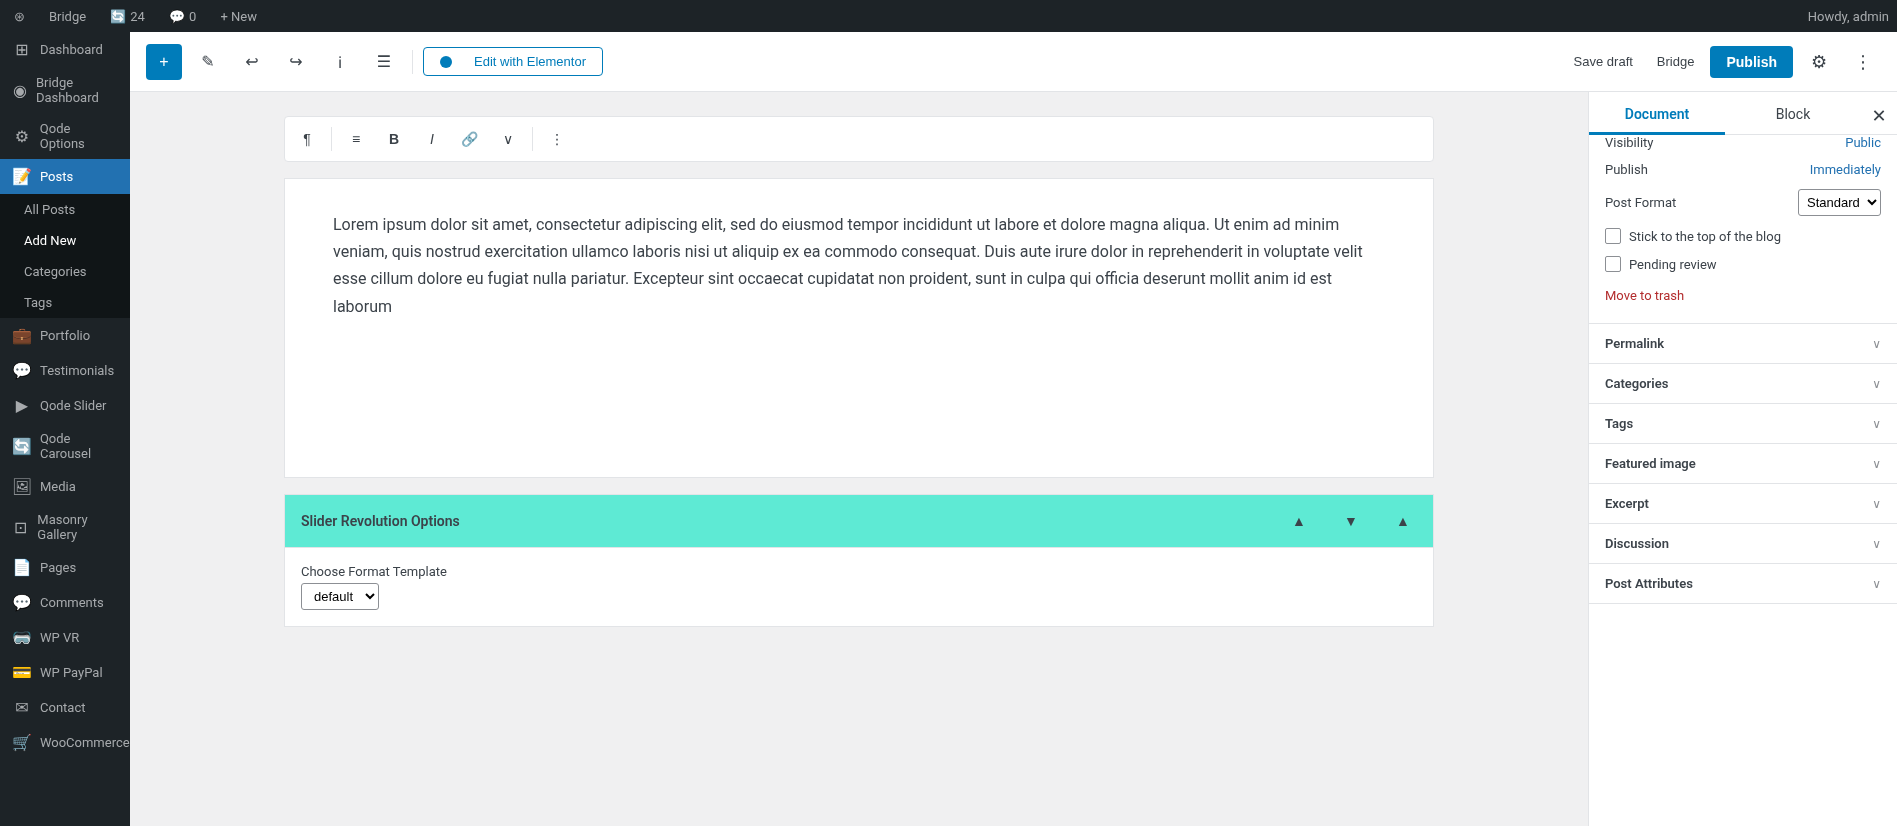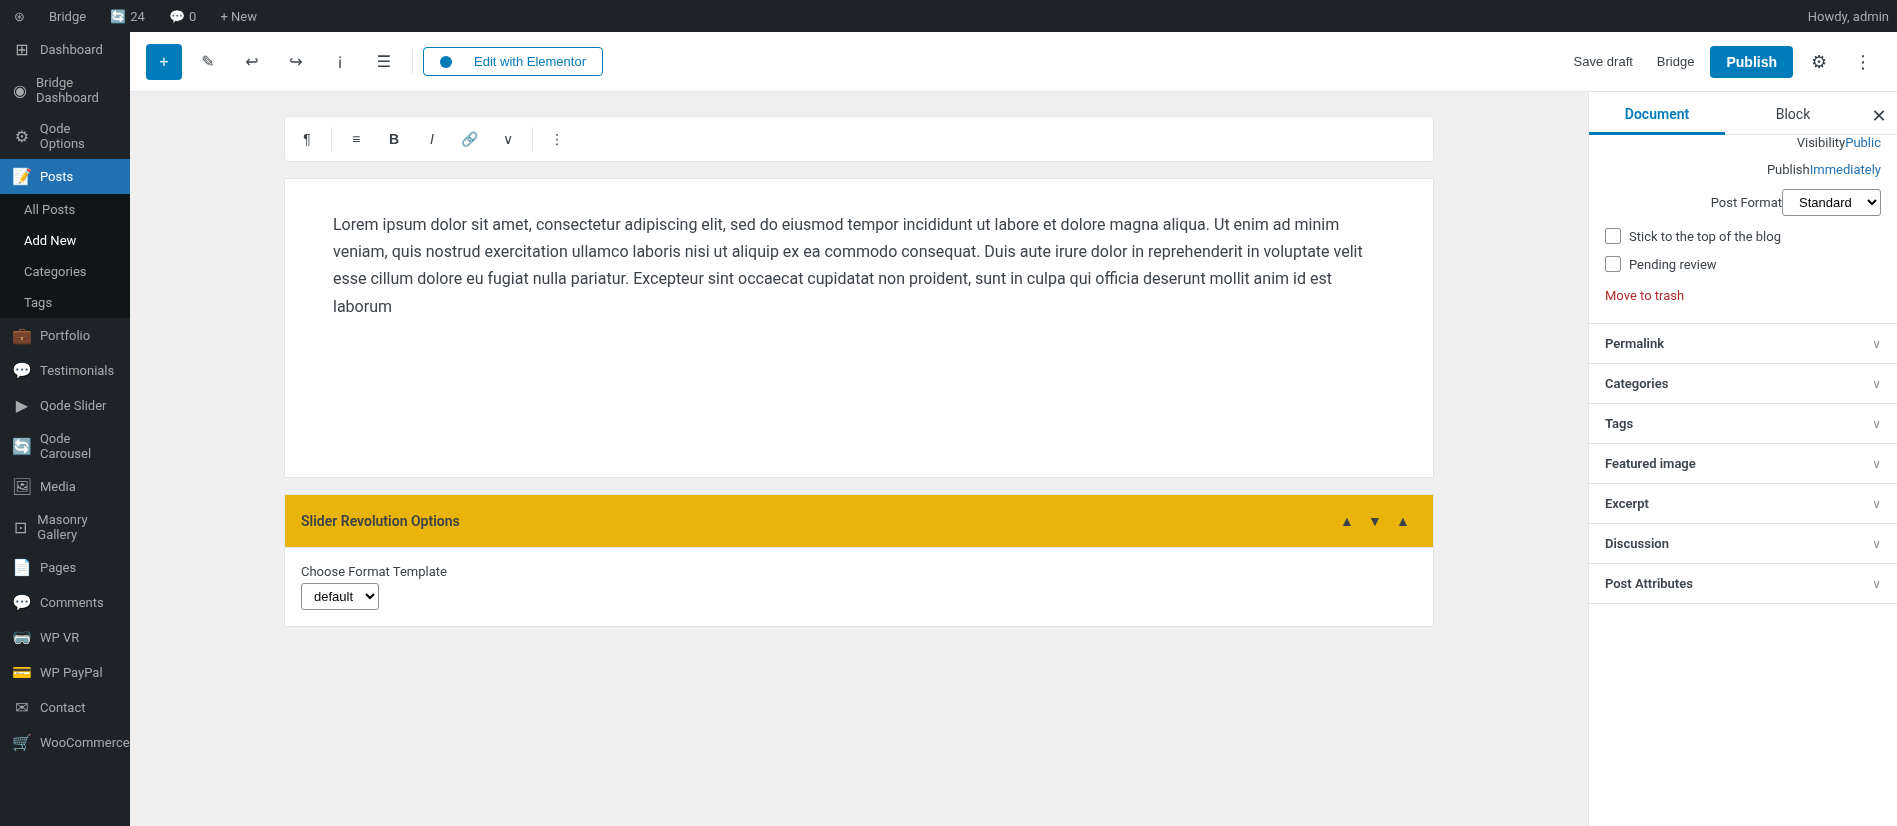--- a/index.html
+++ b/index.html
@@ -238,22 +238,22 @@
       width: 100%;
       max-width: 1150px;
       background: #fff;
       border: 1px solid #e2e4e7;
     }
     .metabox-header {
       display: flex;
       align-items: center;
       padding: 12px 16px;
       border-bottom: 1px solid #e2e4e7;
-      gap: 0;
-      background: #eab308;
+      gap: 24px;
+      background: #5eead4;
     }
     .metabox-title {
       font-size: 14px;
       font-weight: 600;
       flex: 1;
     }
     .metabox-toggle-btn {
       background: transparent;
       border: none;
       cursor: pointer;
@@ -345,34 +345,34 @@
     .panel-section-chevron {
       font-size: 12px;
       color: #8c8f94;
     }
     .panel-section-body {
       padding: 0 16px 16px;
     }
     .panel-row {
       display: flex;
       align-items: center;
-      justify-content: flex-end;
+      justify-content: space-between;
       margin-bottom: 12px;
     }
     .panel-label {
       font-size: 13px;
       color: #3c434a;
     }
     .panel-value {
       font-size: 13px;
       color: #2271b1;
       cursor: pointer;
     }
     .panel-select {
-      padding: 4px 12px;
+      padding: 4px 4px;
       border: 1px solid #8c8f94;
       border-radius: 3px;
       font-size: 13px;
       background: #fff;
     }
     .panel-checkbox-row {
       display: flex;
       align-items: center;
       gap: 8px;
       margin-bottom: 12px;

